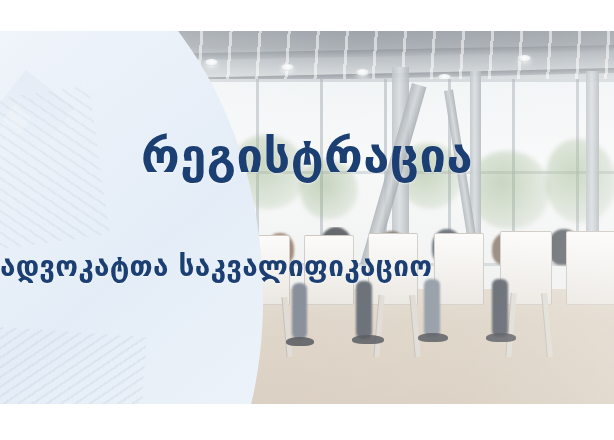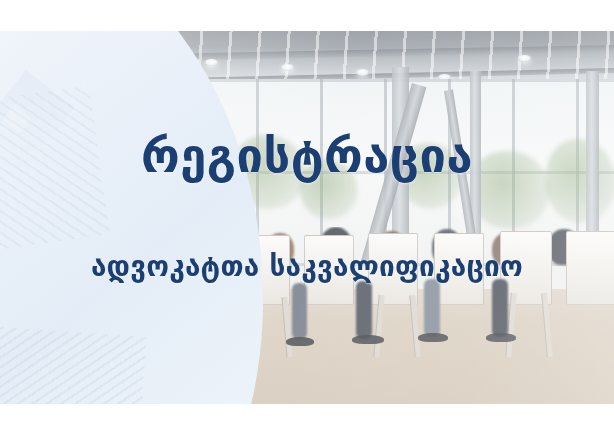--- a/index.html
+++ b/index.html
@@ -262,21 +262,20 @@
     line-height: 50px;
     font-weight: bold;
     letter-spacing: .5px;
     text-shadow: 0 1px 2px rgba(255,255,255,.55);
     white-space: nowrap;
   }
   .subline {
     position: absolute;
     left: 0;
     width: 614px;
-    text-align: center;
     color: #1b3f73;
     font-size: 28px;
     line-height: 33px;
     font-weight: bold;
     letter-spacing: .2px;
     text-shadow: 0 1px 2px rgba(255,255,255,.5);
     white-space: nowrap;
   }
   .subline-1 { top: 250px; }
   .subline-2 { top: 285px; }

